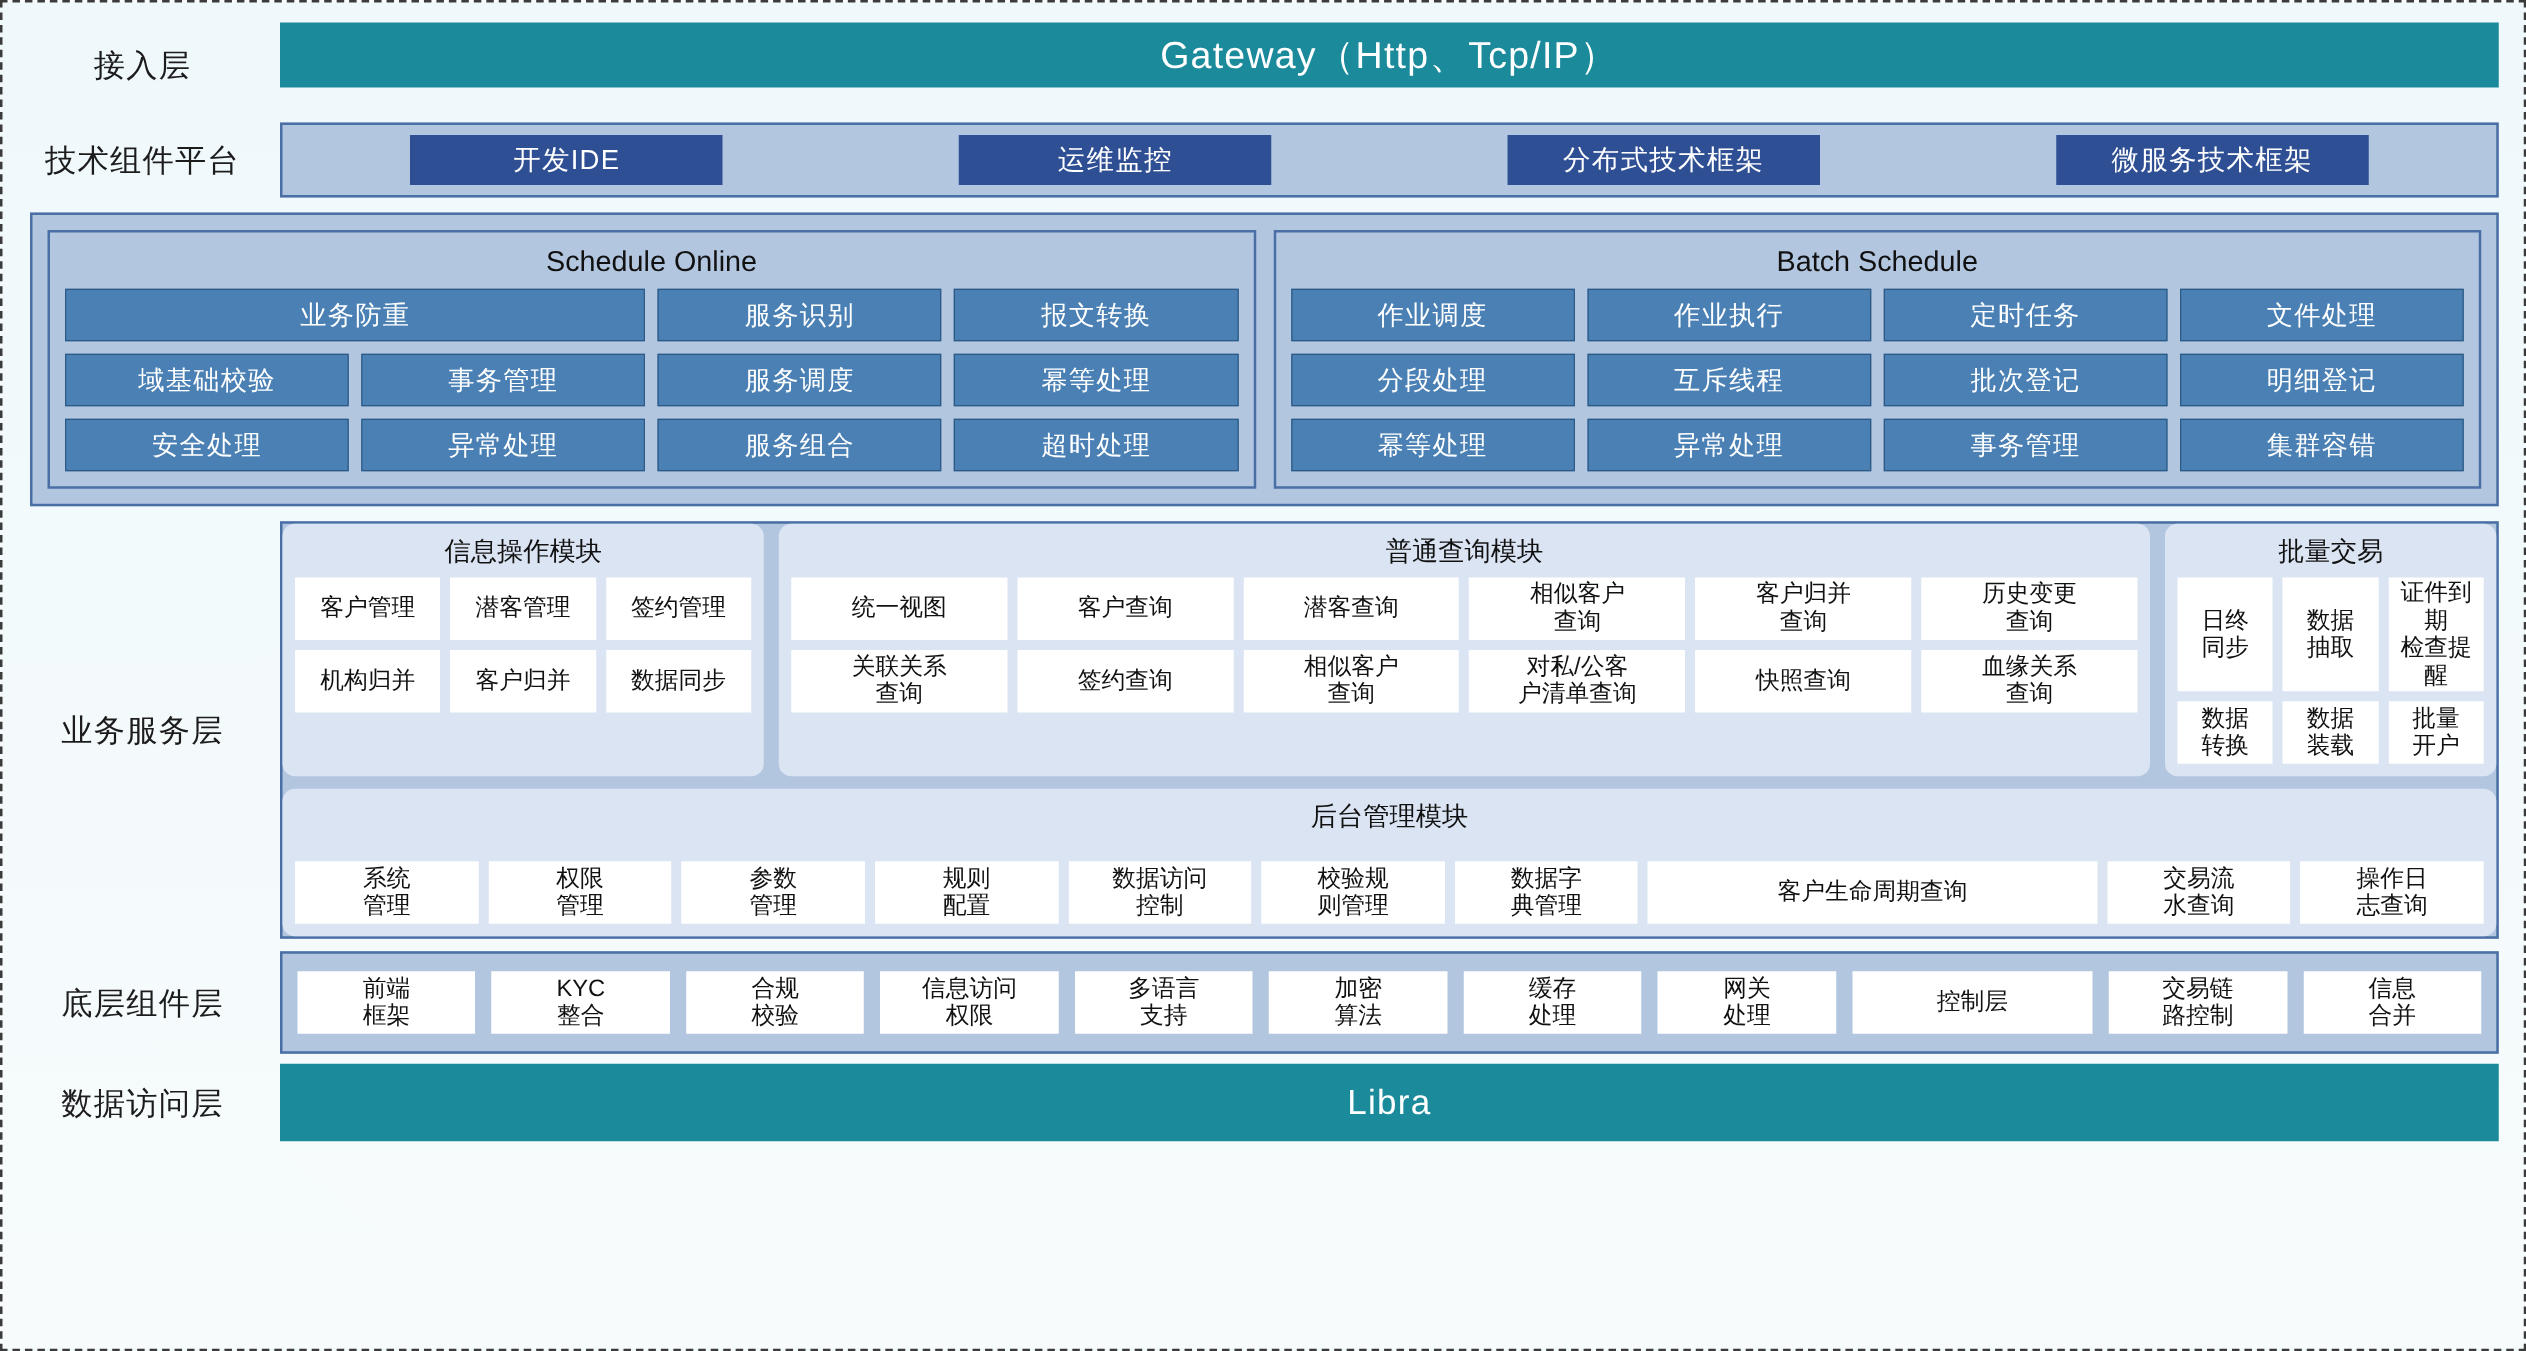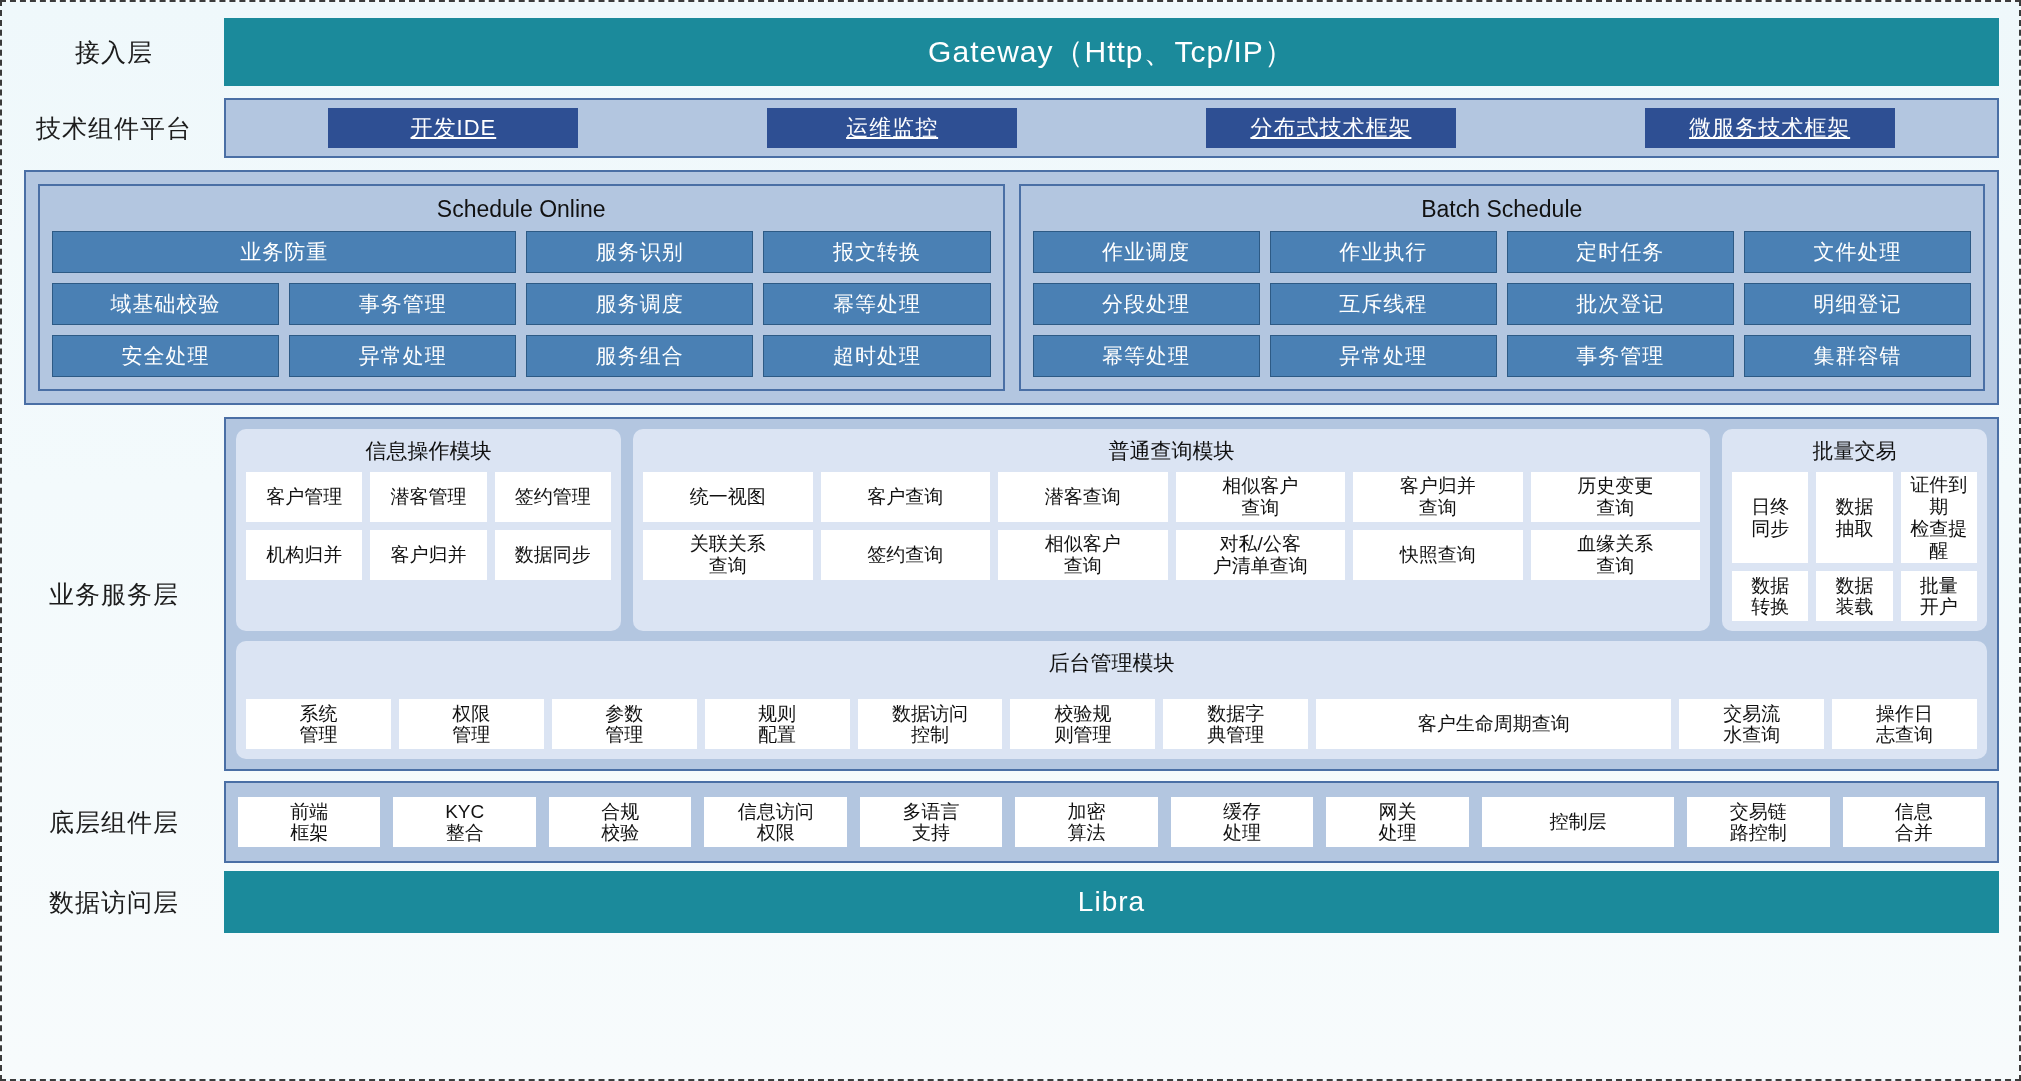--- a/index.html
+++ b/index.html
@@ -63,21 +63,21 @@
   .teal-bar {
     flex: 1 1 auto;
     background: #1b8a9b;
     color: #ffffff;
     display: flex;
     align-items: center;
     justify-content: center;
     font-size: 30px;
     letter-spacing: 1px;
   }
-  .teal-bar.gateway { height: 68px; }
+  .teal-bar.gateway { height: 52px; }
   .teal-bar.libra { height: 62px; font-size: 28px; }
 
   
   .panel {
     flex: 1 1 auto;
     background: #b3c6e0;
     border: 2px solid #4a6fa5;
     box-sizing: border-box;
     display: flex;
     min-width: 0;
@@ -93,21 +93,20 @@
     flex: 1 1 0;
     max-width: 250px;
     height: 40px;
     background: #2e4f93;
     color: #ffffff;
     display: flex;
     align-items: center;
     justify-content: center;
     font-size: 22px;
     letter-spacing: 1px;
-    text-decoration: underline;
   }
 
   
   .panel.appfw {
     padding: 12px;
     gap: 14px;
     align-items: stretch;
   }
   .group {
     background: #b3c6e0;
@@ -143,21 +142,21 @@
   }
 
   
   .bo-grid { grid-template-columns: 1fr 1fr 1fr 1fr; }
   .span2 { grid-column: span 2; }
   .bs-grid { grid-template-columns: 1fr 1fr 1fr 1fr; }
 
   
   .panel.bizsvc {
     flex-direction: column;
-    padding: 10px;
+    padding: 0;
     gap: 10px;
   }
   .bs-row { display: flex; gap: 12px; align-items: stretch; }
 
   .module {
     background: #dbe4f3;
     border-radius: 10px;
     padding: 6px 10px 10px 10px;
     display: flex;
     flex-direction: column;

